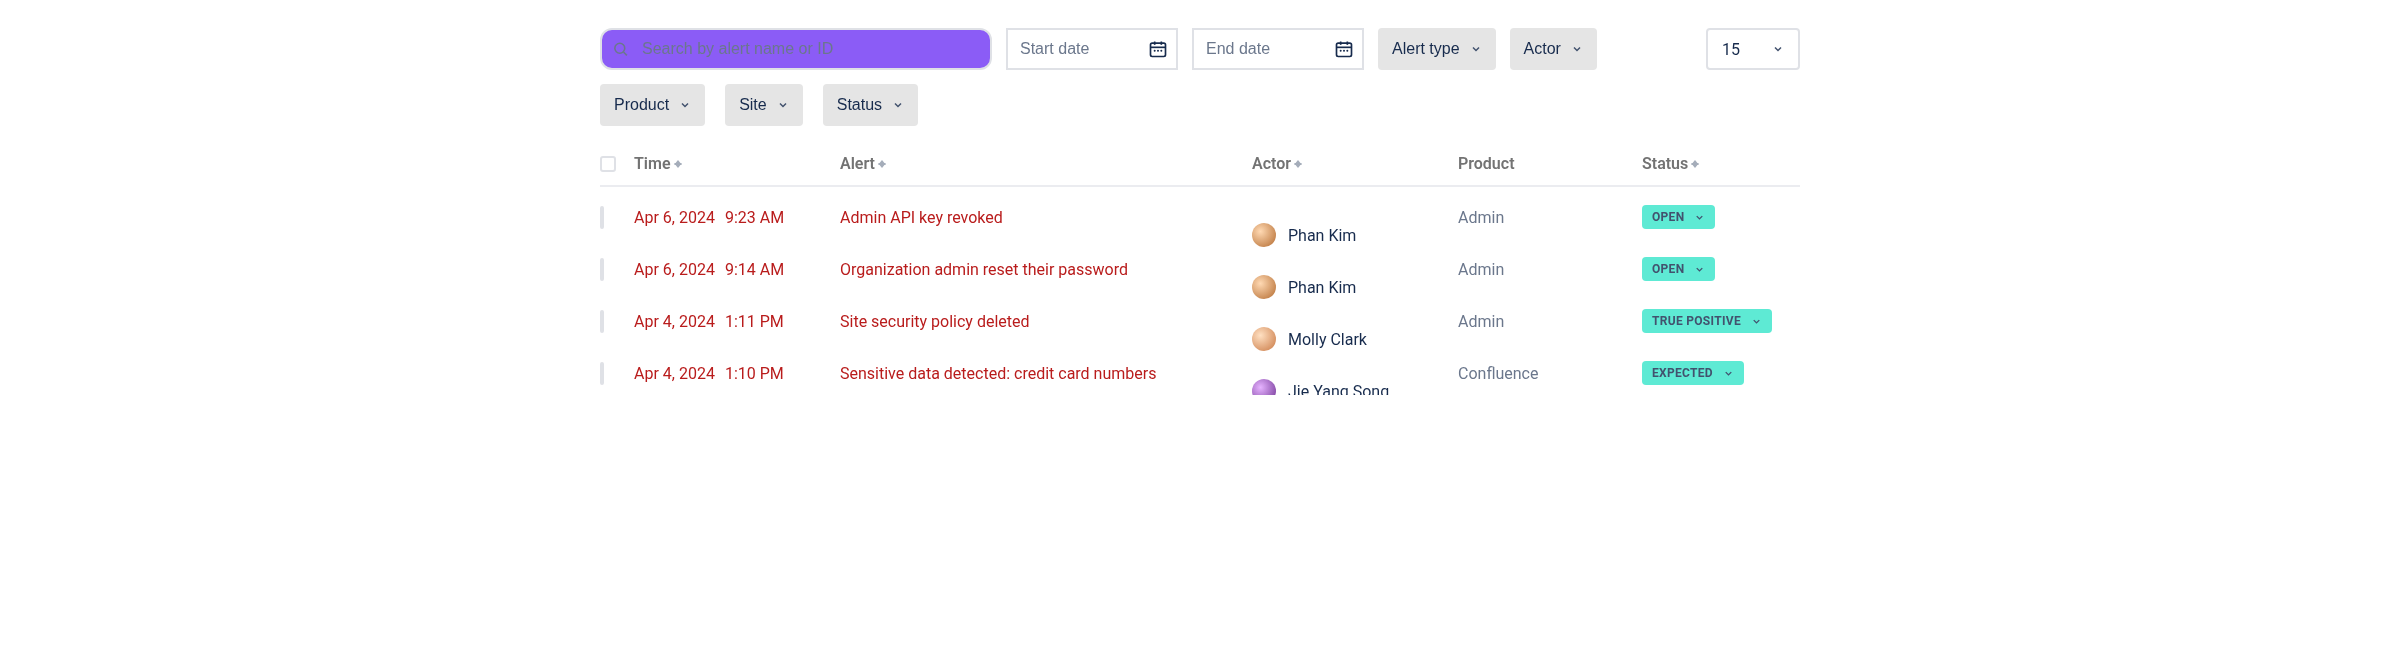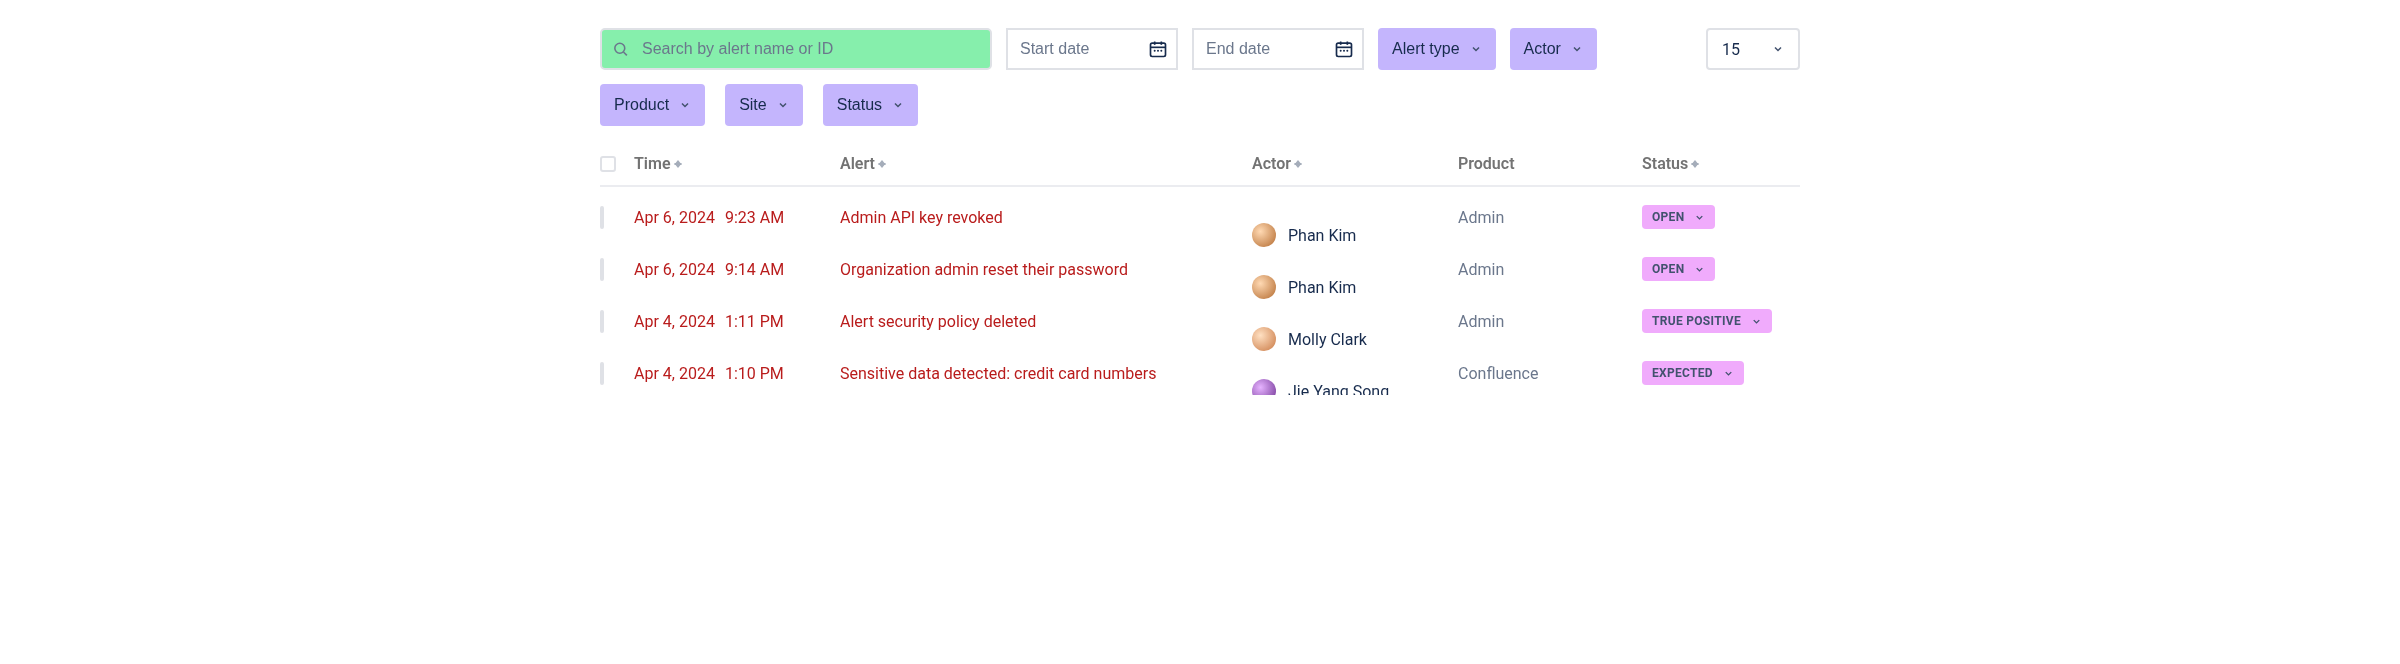--- a/index.html
+++ b/index.html
@@ -25,24 +25,24 @@
     }
     .search-field {
       position: relative;
       width: 392px;
     }
     .search-field input {
       width: 100%;
       height: 42px;
       padding: 0 12px 0 40px;
       border: 2px solid #DFE1E6;
-      border-radius: 5px;
+      border-radius: 12px;
       font-size: 16px;
       color: #172B4D;
-      background: #86efac;
+      background: #8b5cf6;
     }
     .search-field input::placeholder { color: #6B778C; }
     .search-field .icon {
       position: absolute;
       left: 12px;
       top: 50%;
       transform: translateY(-50%);
       color: #6B778C;
       display: flex;
       align-items: center;
@@ -69,21 +69,21 @@
       transform: translateY(-50%);
       color: #172B4D;
       display: flex;
     }
     .dropdown-btn {
       display: inline-flex;
       align-items: center;
       gap: 10px;
       height: 42px;
       padding: 8px 14px;
-      background: #c4b5fd;
+      background: #e5e5e5;
       border: none;
       border-radius: 4px;
       font-size: 16px;
       font-weight: 500;
       color: #172B4D;
       cursor: pointer;
     }
     .dropdown-btn .chev { color: #42526E; display:flex; }
     .page-size {
       margin-left: auto;
@@ -156,21 +156,21 @@
     }
     .av1 { background: radial-gradient(circle at 35% 35%, #ffd9b3, #b36a2e); }
     .av2 { background: radial-gradient(circle at 35% 35%, #ffe0c2, #c97843); }
     .av3 { background: radial-gradient(circle at 35% 35%, #e6b3ff, #6b2e8f); }
     .product-cell { color: #6B778C; }
     .status-pill {
       display: inline-flex;
       align-items: center;
       gap: 10px;
       padding: 5px 10px;
-      background: #f0abfc;
+      background: #5eead4;
       border-radius: 4px;
       font-size: 12px;
       font-weight: 700;
       letter-spacing: 0.3px;
       color: #42526E;
       cursor: pointer;
     }
     .status-pill .chev { color: #42526E; display:flex; }
   </style>
 </head>
@@ -361,21 +361,21 @@
               <span class="chev">
                 <svg width="11" height="11" viewBox="0 0 24 24" fill="none" stroke="currentColor" stroke-width="3">
                   <polyline points="6 9 12 15 18 9"></polyline>
                 </svg>
               </span>
             </span></div>
         </div>
         <div class="row">
           <div class="td"><span class="checkbox"></span></div>
           <div class="td time-cell"><span class="date">Apr 4, 2024</span><span>1:11 PM</span></div>
-          <div class="td"><span class="alert-link">Alert security policy deleted</span></div>
+          <div class="td"><span class="alert-link">Site security policy deleted</span></div>
           <div class="td actor-cell">
             <span class="avatar av2"></span>
             <span>Molly Clark</span>
           </div>
           <div class="td product-cell">Admin</div>
           <div class="td"><span class="status-pill">
               <span>TRUE POSITIVE</span>
               <span class="chev">
                 <svg width="11" height="11" viewBox="0 0 24 24" fill="none" stroke="currentColor" stroke-width="3">
                   <polyline points="6 9 12 15 18 9"></polyline>

